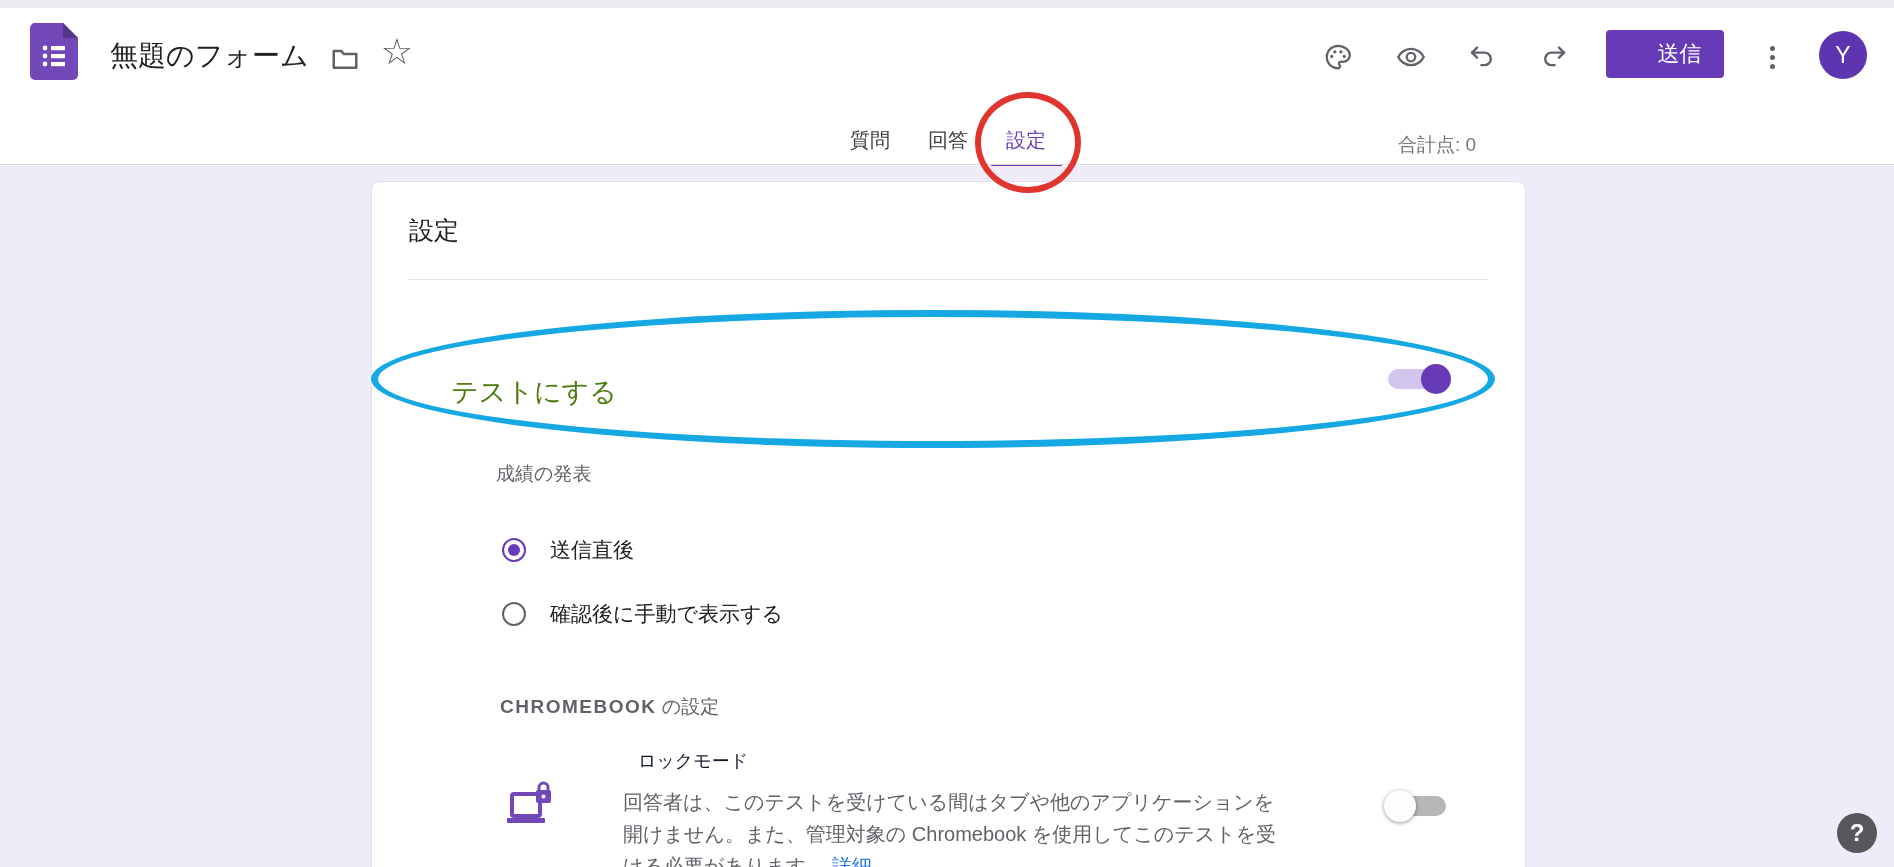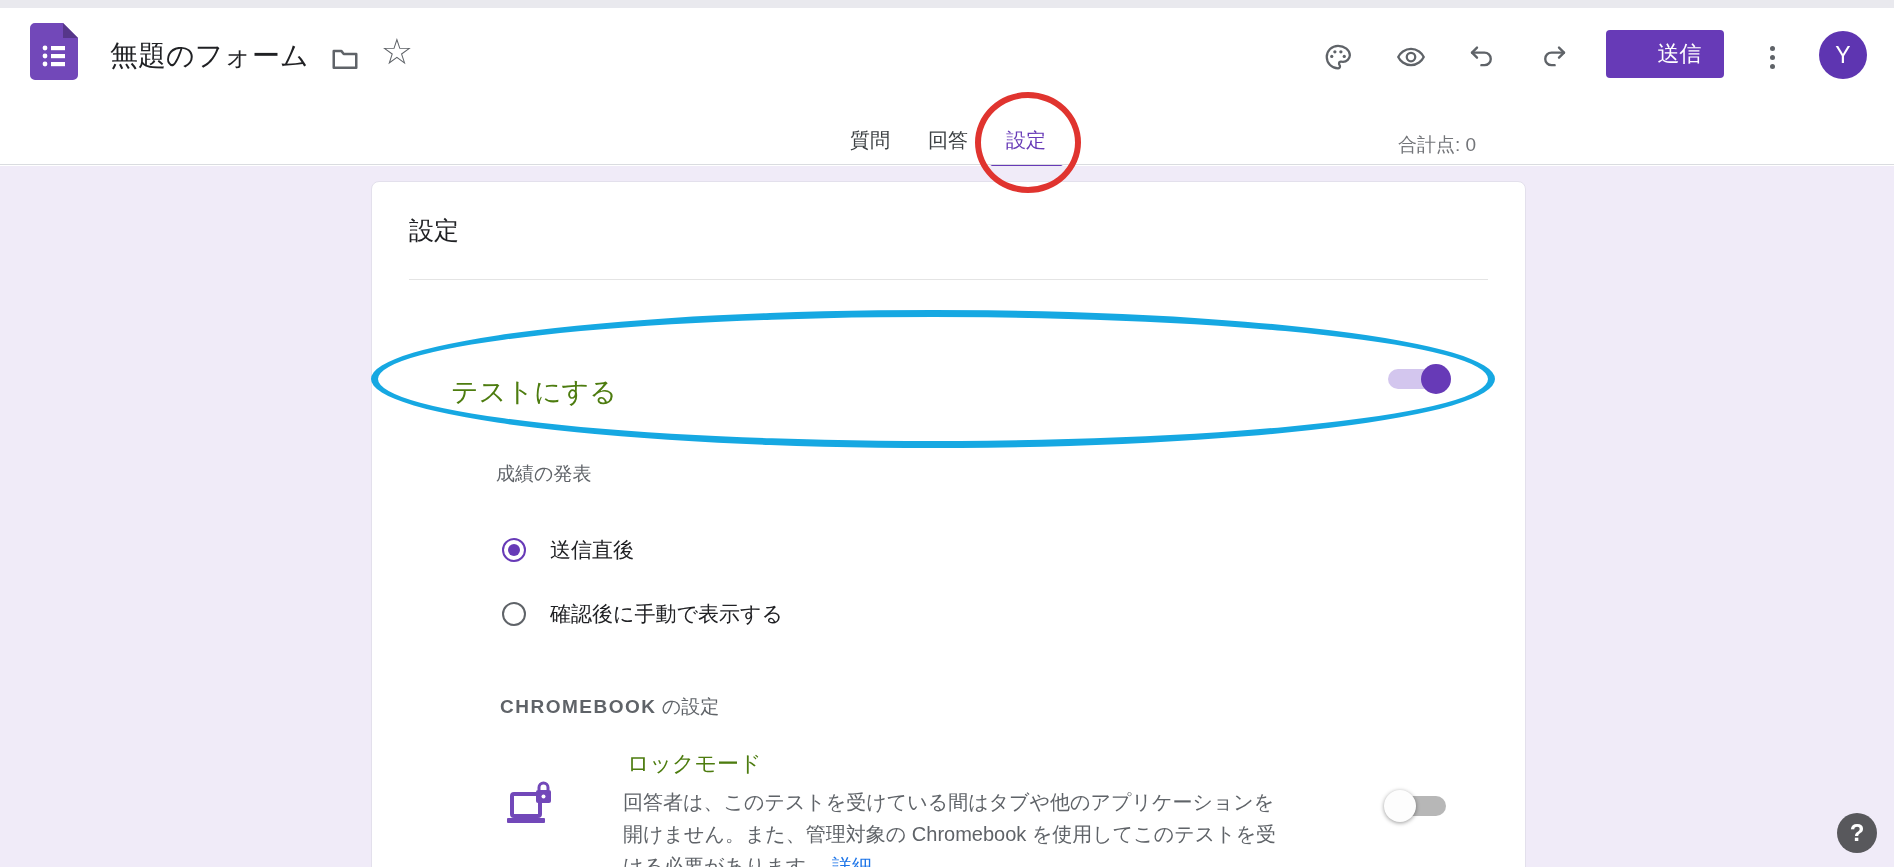--- a/index.html
+++ b/index.html
@@ -65,21 +65,21 @@
   .radio-outer { width:24px; height:24px; border-radius:50%; border:2px solid #5f6368; display:flex; align-items:center; justify-content:center; flex:none; }
   .radio-outer.selected { border-color:#673ab7; }
   .radio-outer.selected .radio-dot { width:12px; height:12px; border-radius:50%; background:#673ab7; }
   .radio-label { font-size:21px; color:#202124; white-space:nowrap; }
   .radio-desc { position:absolute; left:177px; top:452px; font-size:19px; color:#5f6368; }
 
   .chromebook-label { position:absolute; left:128px; top:512px; font-size:19px; color:#5f6368; }
   .chromebook-label .caps { font-weight:bold; letter-spacing:1.5px; }
 
   .lock-icon { position:absolute; left:134px; top:598px; width:50px; height:54px; }
-  .lock-title { position:absolute; left:255px; top:567px; font-size:22px; color:#4d7c0f; }
+  .lock-title { position:absolute; left:266px; top:567px; font-size:18px; color:#0f172a; }
   .lock-desc { position:absolute; left:251px; top:604px; font-size:20px; line-height:32px; color:#5f6368; white-space:nowrap; }
   .learn-more { color:#1a73e8; text-decoration:none; cursor:pointer; }
 
   
   .ann-red-circle { position:absolute; left:975px; top:92px; width:106px; height:101px; border:6px solid #e0342f; border-radius:50%; pointer-events:none; z-index:60; }
   .ann-cyan-ellipse { position:absolute; left:371px; top:310px; width:1124px; height:138px; border:7px solid #16a8e2; border-radius:50%; pointer-events:none; z-index:60; }
 
   
   .help-btn { position:absolute; left:1837px; top:813px; width:40px; height:40px; border-radius:50%; background:#58585c; color:#fff; font-size:24px; font-weight:bold; display:flex; align-items:center; justify-content:center; cursor:pointer; z-index:70; }
 </style>

